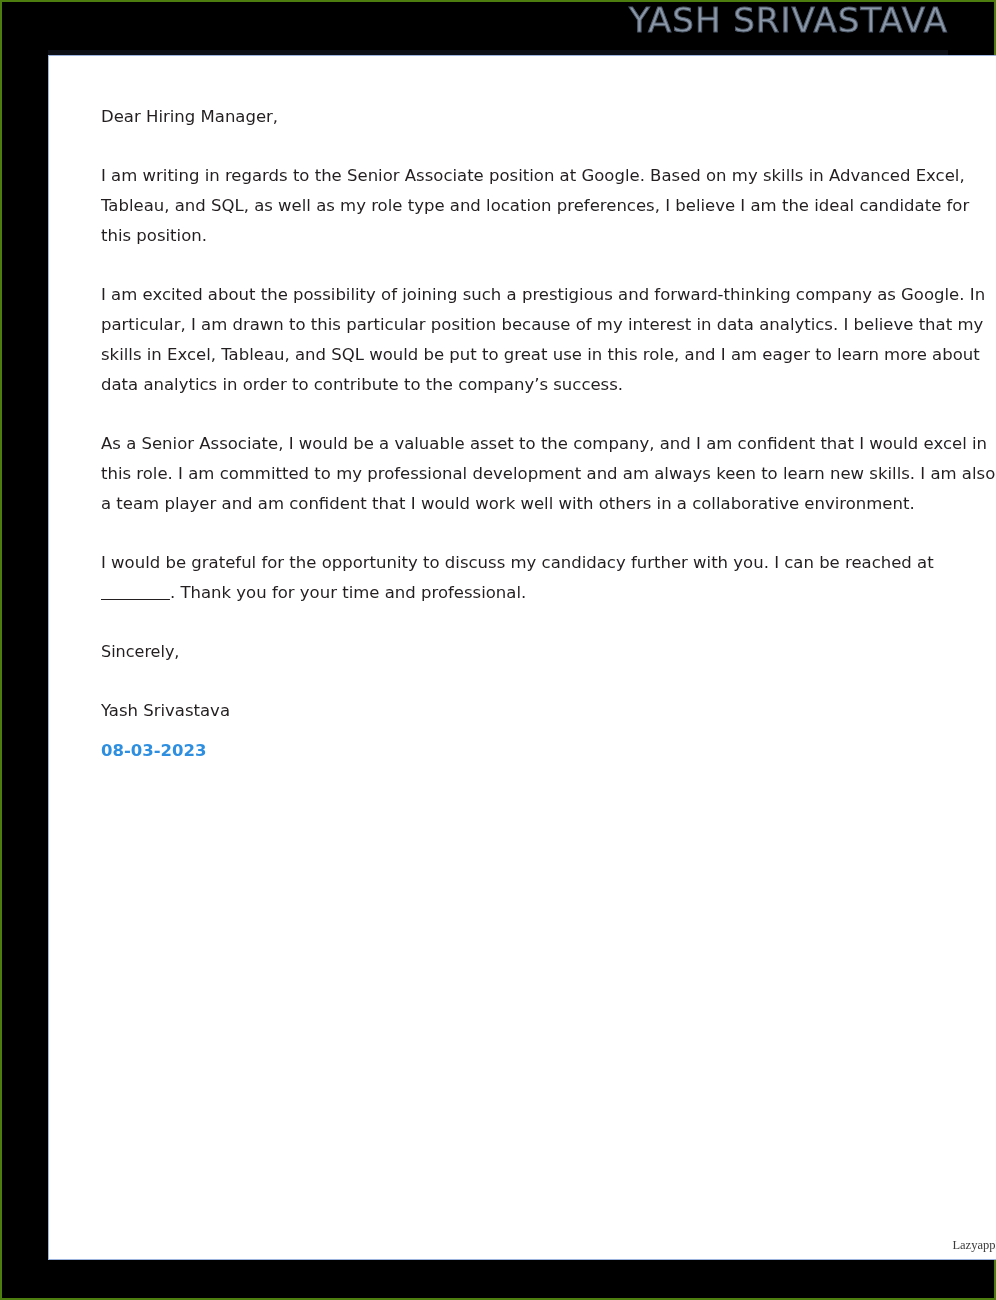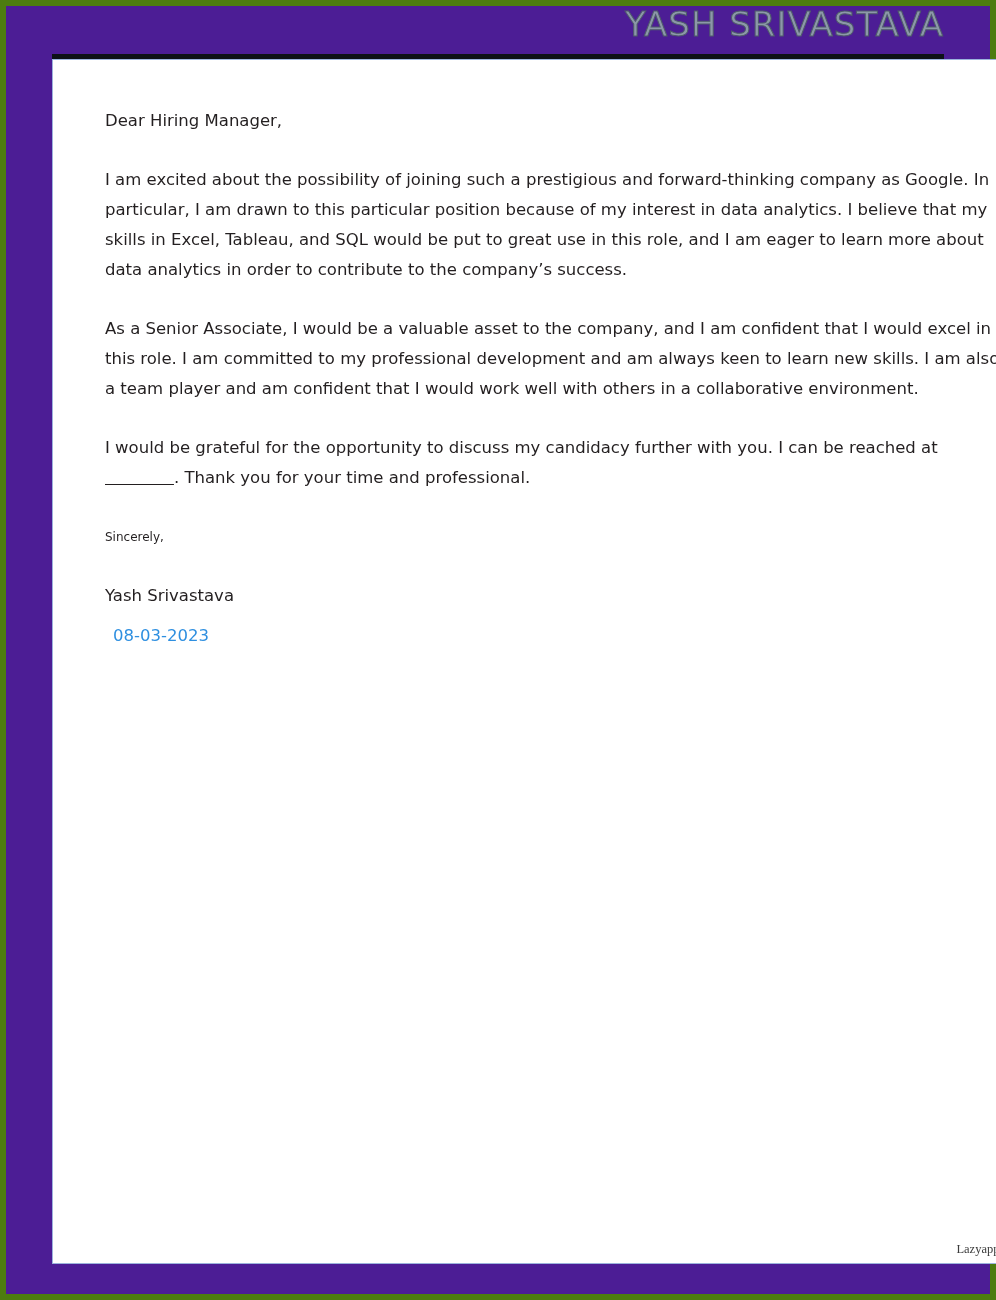--- a/index.html
+++ b/index.html
@@ -11,22 +11,22 @@
     height: 1300px;
     background: #e8eefc;
     font-family: "DejaVu Sans", sans-serif;
     overflow: hidden;
   }
   .page {
     position: relative;
     width: 996px;
     height: 1300px;
     box-sizing: border-box;
-    border: 6px solid #4d7c0f;
-    background: #4c1d95;
+    border: 2px solid #4d7c0f;
+    background: #000000;
   }
   .header {
     position: absolute;
     left: 0;
     right: 0;
     top: 0;
     height: 48px;
   }
   .header-name {
     position: absolute;
@@ -66,36 +66,37 @@
     right: 46px;
   }
   .para {
     font-size: 16.5px;
     line-height: 30px;
     color: #231f20;
     margin: 0 0 29px 0;
     text-align: left;
   }
   .sign-off {
-    font-size: 12px;
+    font-size: 16px;
     line-height: 30px;
     color: #231f20;
     margin: 0 0 29px 0;
   }
   .signer {
     font-size: 16.5px;
     line-height: 30px;
     color: #231f20;
     margin: 0 0 10px 0;
   }
   .date {
     font-size: 16.5px;
     line-height: 30px;
     color: #2e8fe0;
-    margin: 8px;
+    margin: 0;
+    font-weight: bold;
   }
   .footer-note {
     position: absolute;
     right: 14px;
     bottom: 6px;
     font-size: 12.5px;
     color: #3b3b3b;
     font-family: Liberation Serif, serif;
   }
   .blank-line {
@@ -111,20 +112,21 @@
   <div class="header">
     <div class="header-name">YASH SRIVASTAVA</div>
   </div>
   <div class="header-rule"></div>
 
   <div class="letter">
     <div class="letter-body">
 
       <p class="para">Dear Hiring Manager,</p>
 
+      <p class="para">I am writing in regards to the Senior Associate position at Google. Based on my skills in Advanced Excel, Tableau, and SQL, as well as my role type and location preferences, I believe I am the ideal candidate for this position.</p>
 
       <p class="para">I am excited about the possibility of joining such a prestigious and forward-thinking company as Google. In particular, I am drawn to this particular position because of my interest in data analytics. I believe that my skills in Excel, Tableau, and SQL would be put to great use in this role, and I am eager to learn more about data analytics in order to contribute to the company’s success.</p>
 
       <p class="para">As a Senior Associate, I would be a valuable asset to the company, and I am confident that I would excel in this role. I am committed to my professional development and am always keen to learn new skills. I am also a team player and am confident that I would work well with others in a collaborative environment.</p>
 
       <p class="para"><span>I would be grateful for the opportunity to discuss my candidacy further with you. I can be reached at </span><span class="blank-line">&nbsp;&nbsp;&nbsp;&nbsp;&nbsp;&nbsp;&nbsp;&nbsp;&nbsp;&nbsp;&nbsp;&nbsp;</span><span>. Thank you for your time and professional.</span></p>
 
       <p class="sign-off">Sincerely,</p>
 
       <p class="signer">Yash Srivastava</p>

